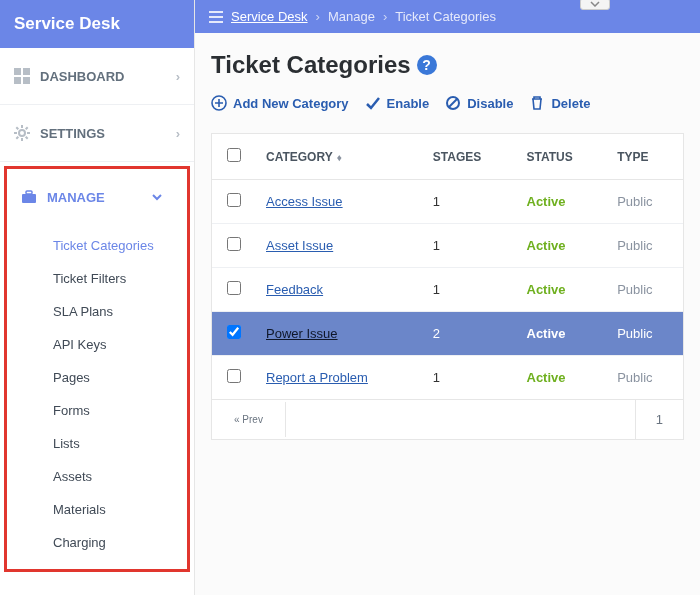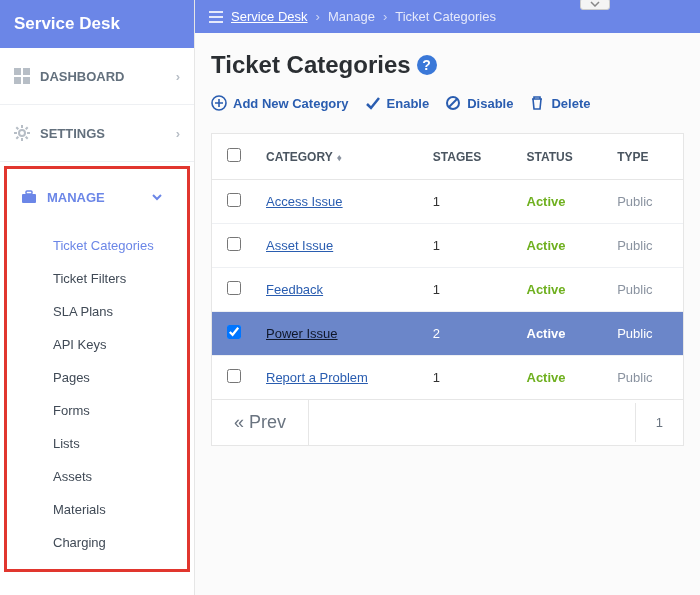--- a/index.html
+++ b/index.html
@@ -36,21 +36,21 @@
   tbody td { padding: 13px 10px; border-top: 1px solid #eef0f3; vertical-align: middle; font-size: 13px; }
   tbody td.chk { text-align:center; }
   tbody a { color: #2a5db0; text-decoration: underline; }
   .status-active { color: #6fb01f; font-weight: bold; text-align: center; }
   .muted { color: #8a93a0; }
   tr.selected { background: #6b86c9; color: #fff; }
   tr.selected a { color: #0f172a; }
   tr.selected .status-active { color: #fff; }
   tr.selected .muted { color: #fff; }
   .pager { display:flex; align-items:center; border-top:1px solid #e6e6e6; }
-  .pager .pbtn { padding: 12px 22px; border-right:1px solid #e6e6e6; color:#6a7480; font-size:18px; cursor:pointer; }
+  .pager .pbtn { padding: 12px 22px; border-right:1px solid #e6e6e6; color:#6a7480; font-size:10px; cursor:pointer; }
   .pager .spacer { flex:1; }
   .pager .pnum { padding: 12px 20px; color:#6a7480; border-left:1px solid #e6e6e6;}
   input[type=checkbox]{ width:14px; height:14px; }
   .sort-ico { display:inline-block; margin-left:4px; font-size:10px; color:#8a93a0;}
 </style>
 </head>
 <body>
 
 <div class="app">
   <aside class="sidebar">

